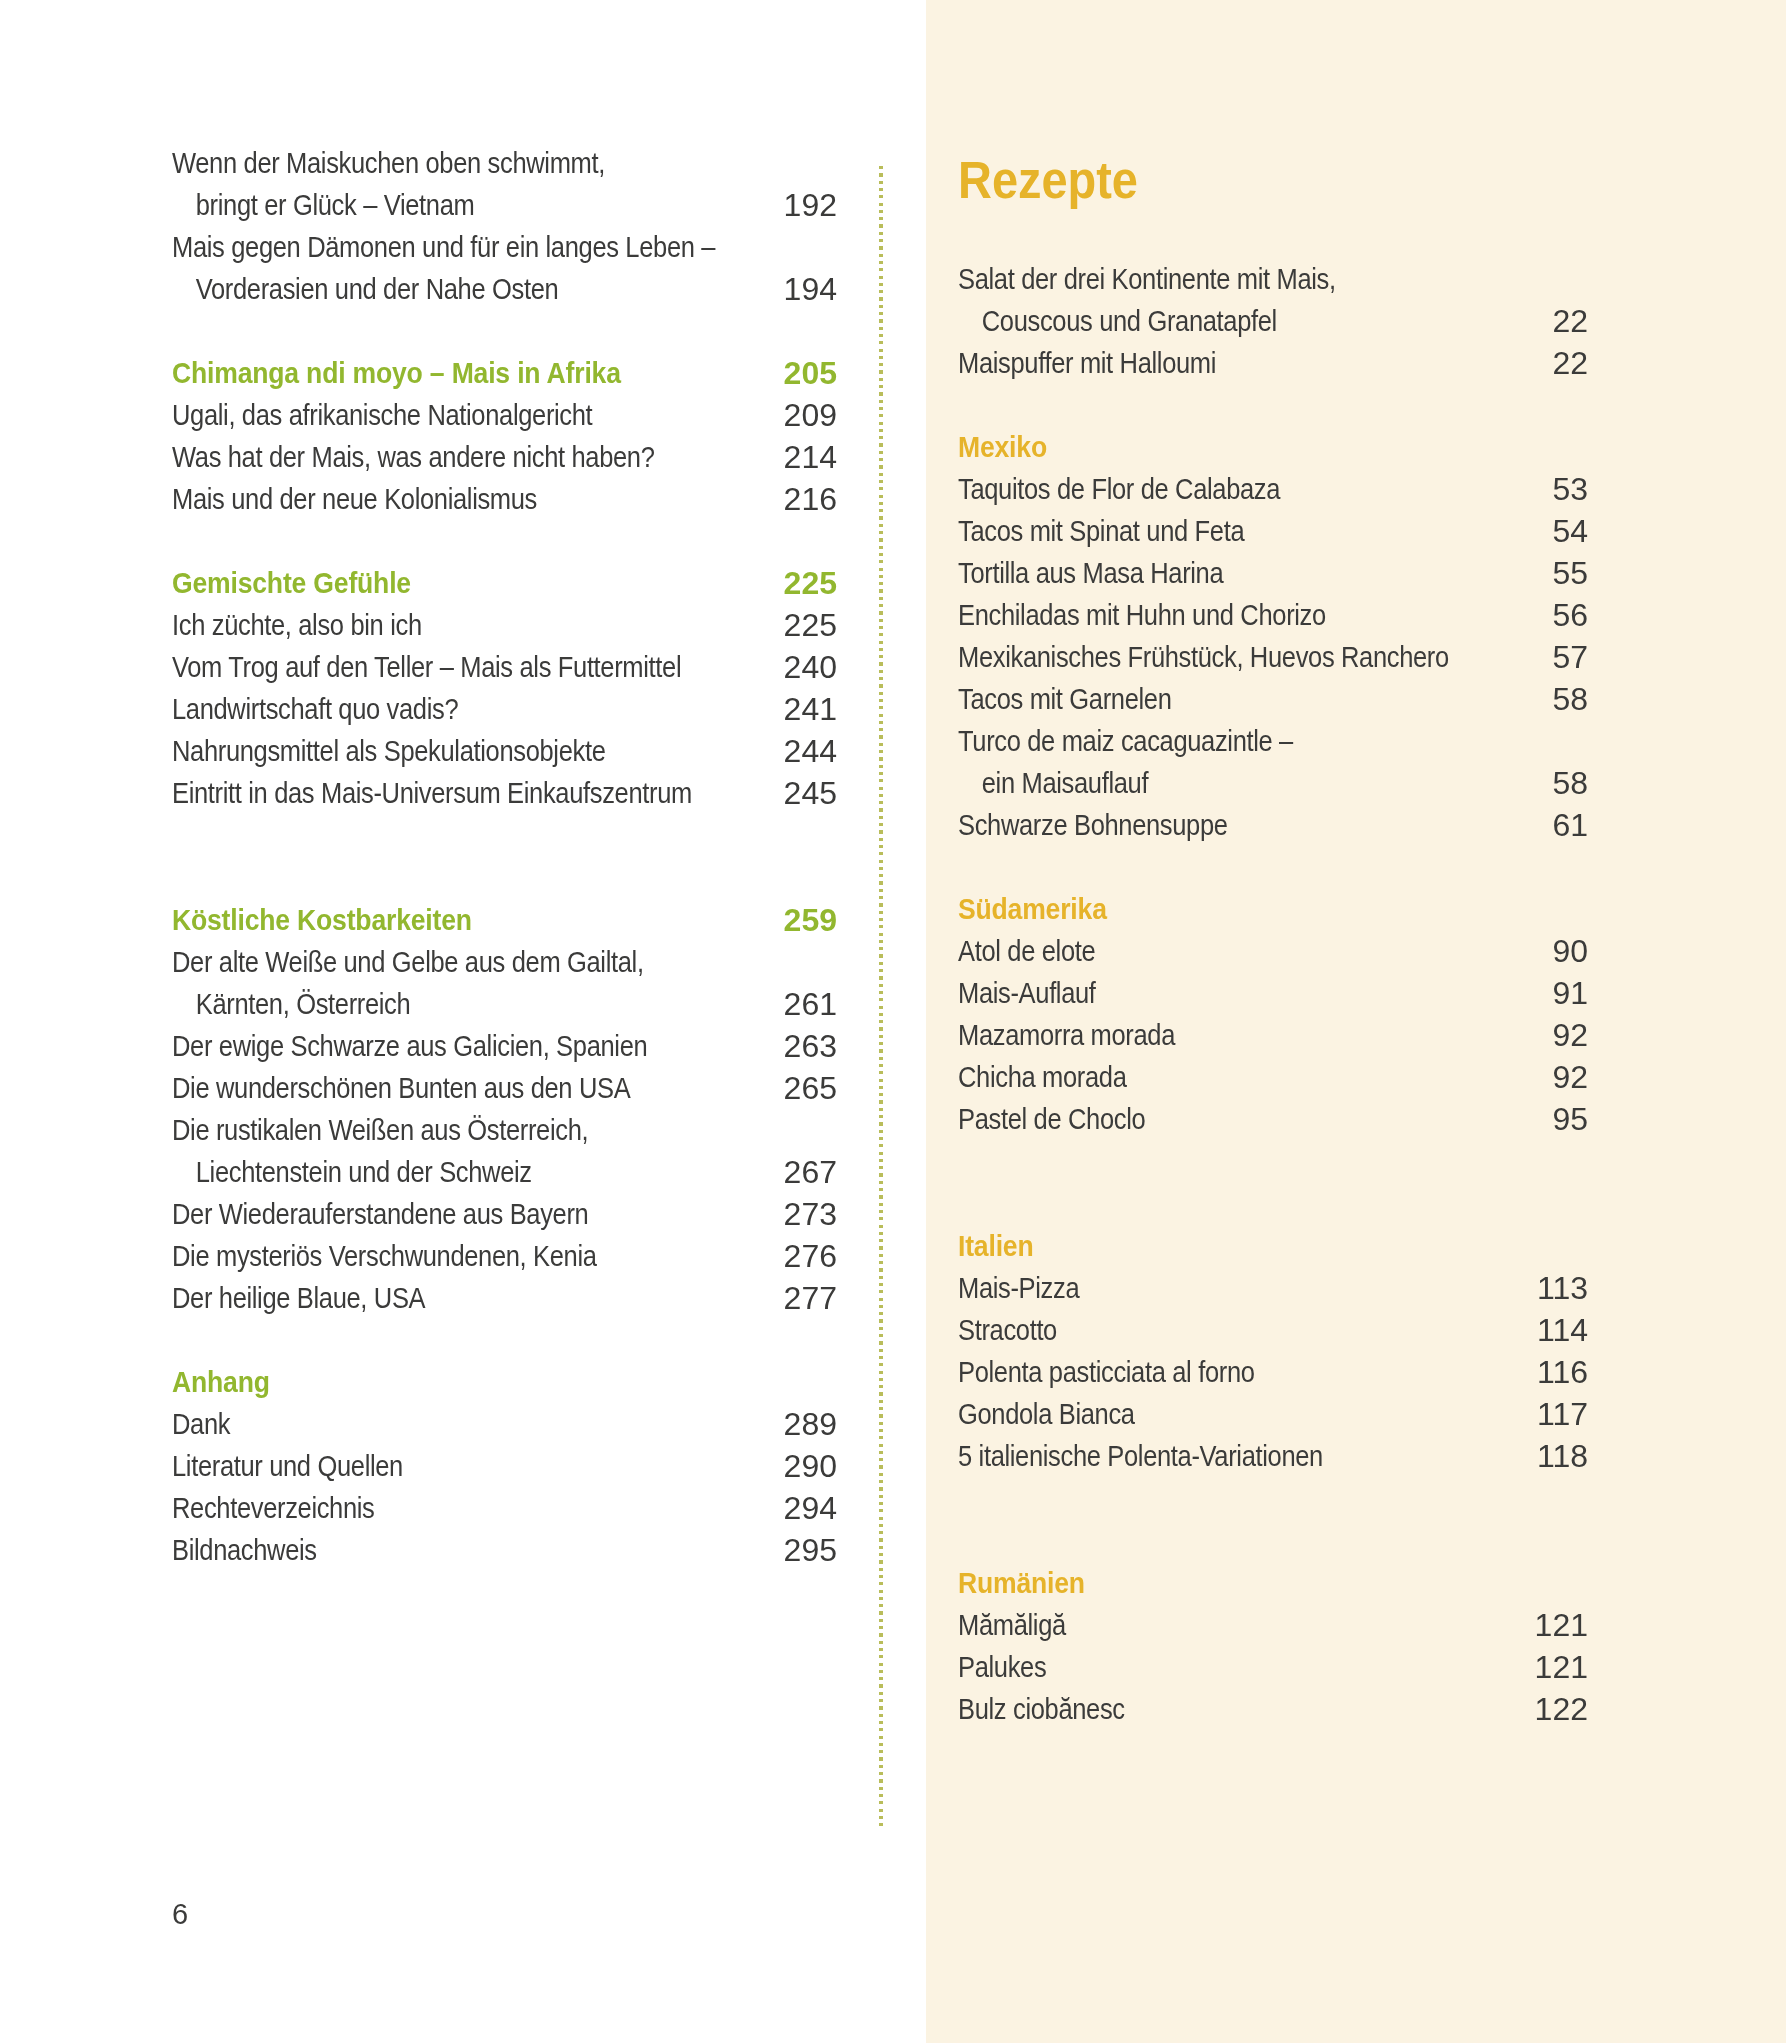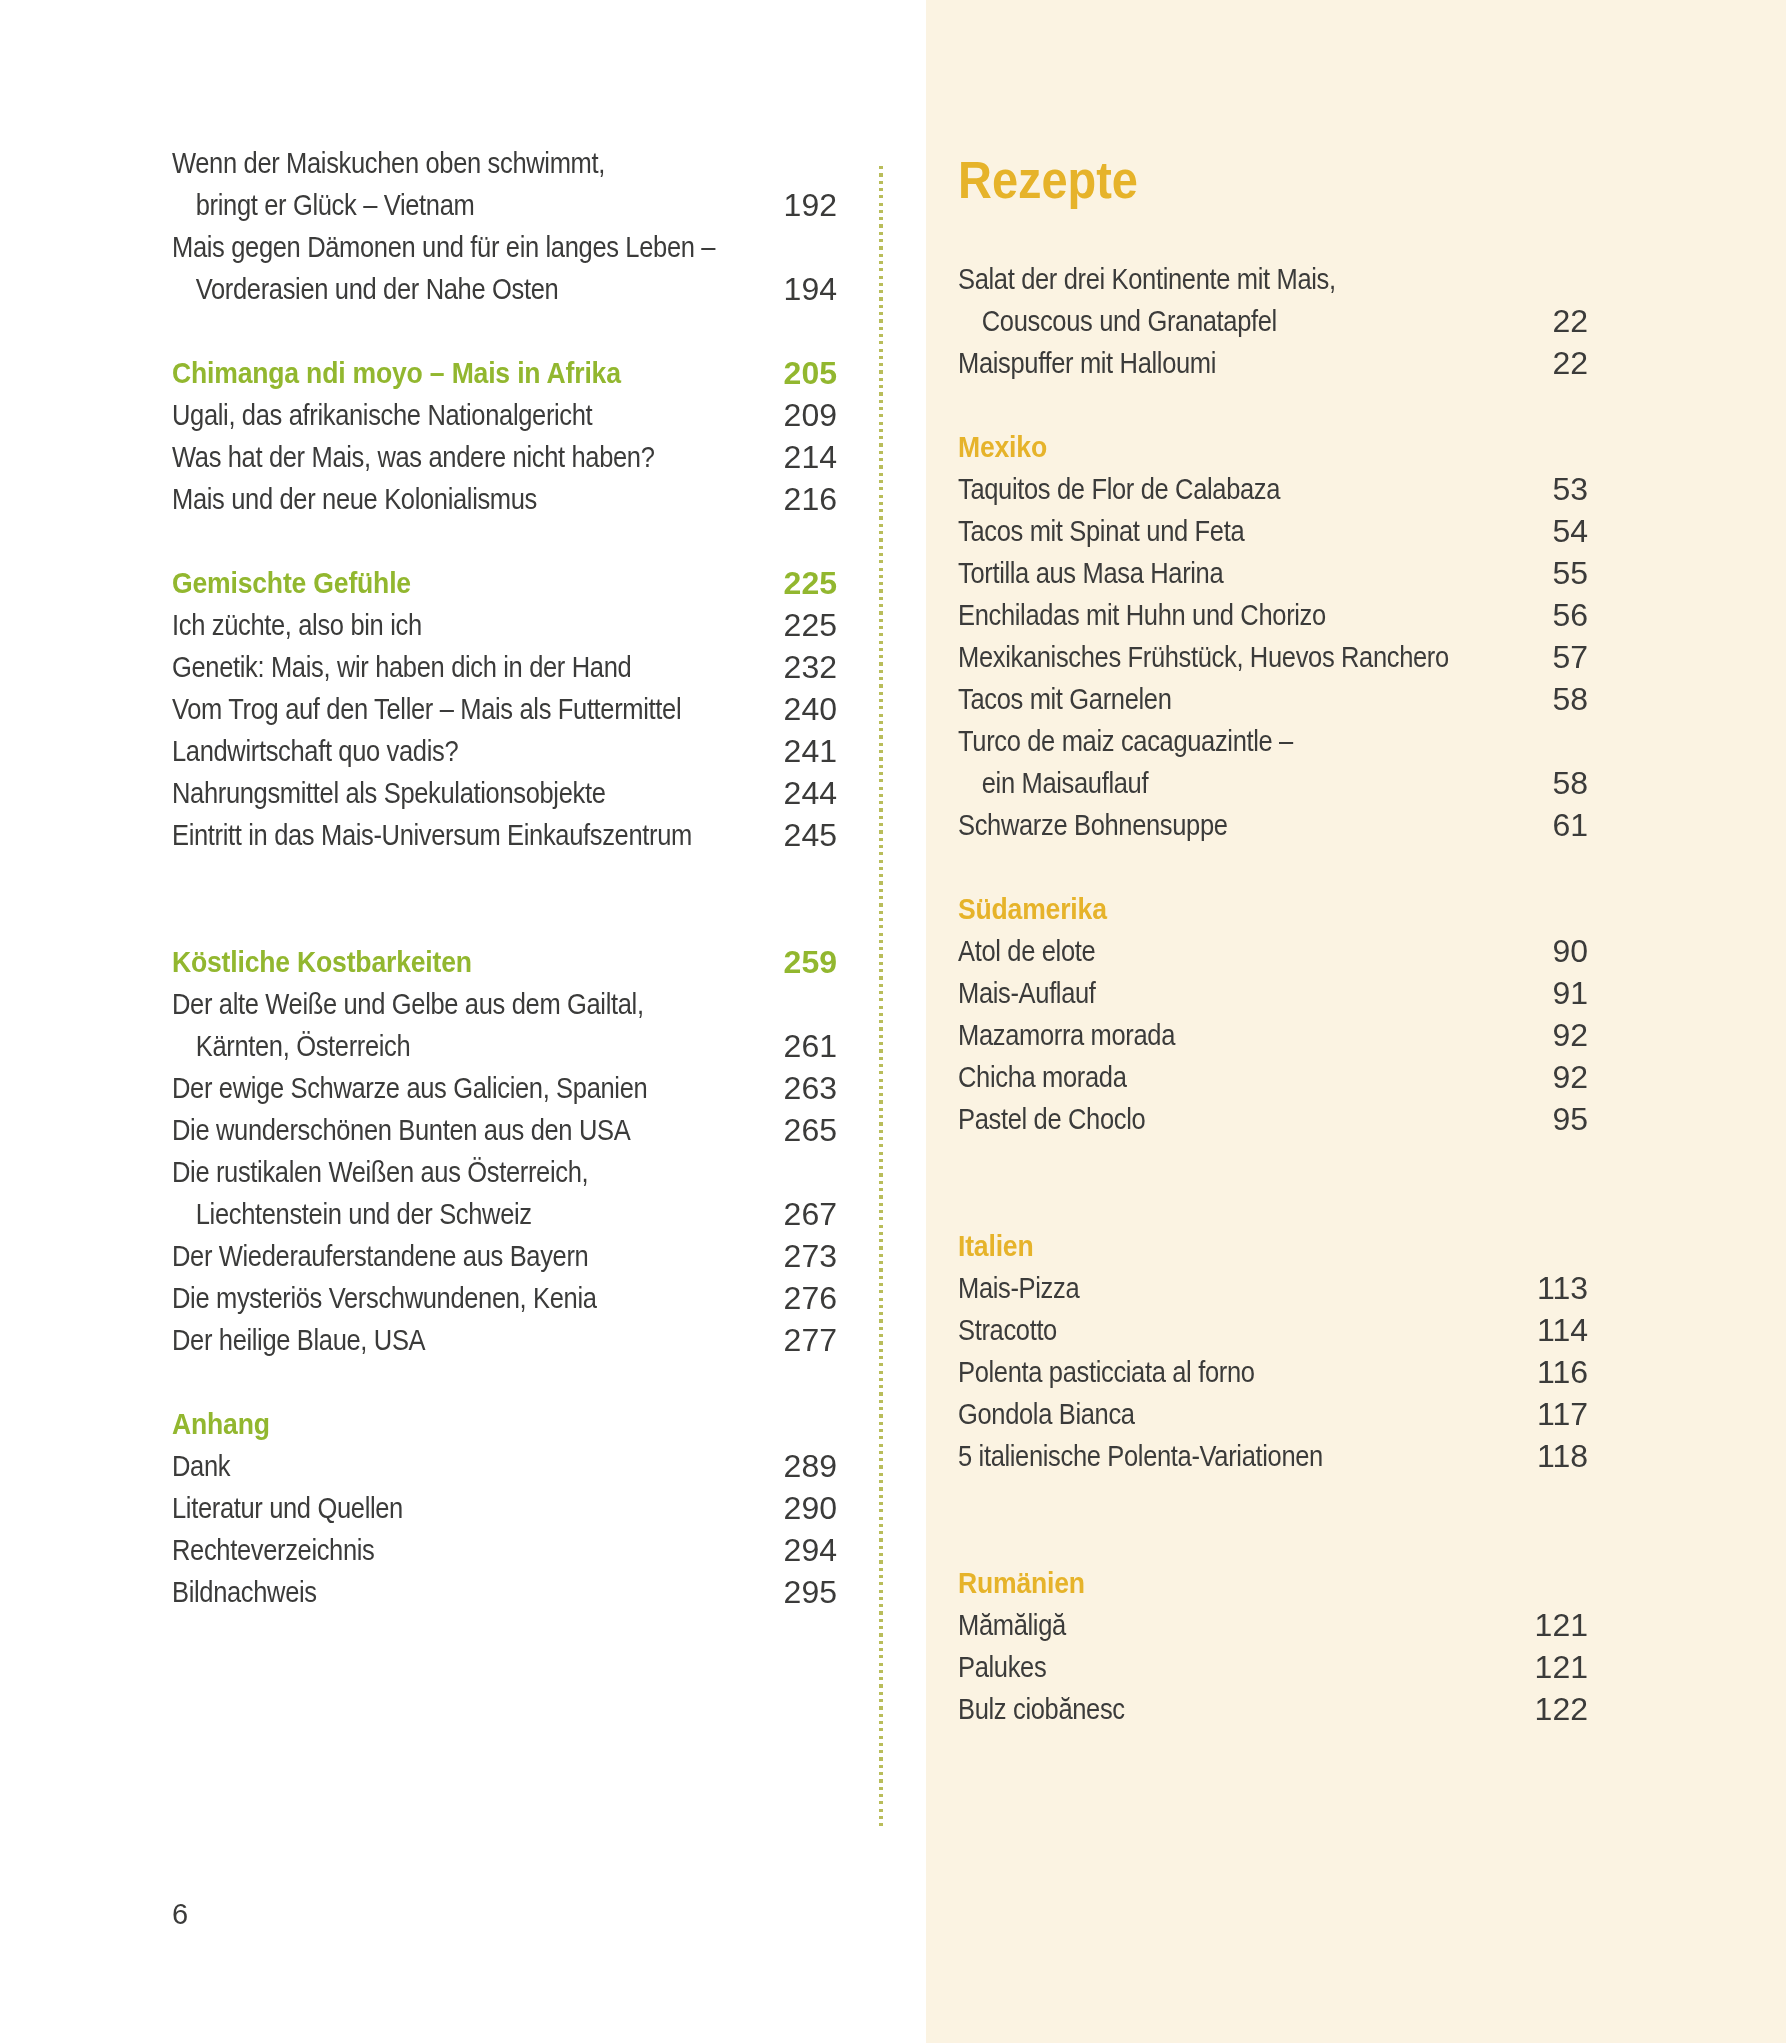--- a/index.html
+++ b/index.html
@@ -84,21 +84,20 @@
     </div>
     <div class="section">
       <div class="row heading"><span class="title">Chimanga ndi moyo – Mais in Afrika</span><span class="num">205</span></div>
       <div class="row"><span class="title">Ugali, das afrikanische Nationalgericht</span><span class="num">209</span></div>
       <div class="row"><span class="title">Was hat der Mais, was andere nicht haben?</span><span class="num">214</span></div>
       <div class="row"><span class="title">Mais und der neue Kolonialismus</span><span class="num">216</span></div>
     </div>
     <div class="section">
       <div class="row heading"><span class="title">Gemischte Gefühle</span><span class="num">225</span></div>
       <div class="row"><span class="title">Ich züchte, also bin ich</span><span class="num">225</span></div>
-      <div class="row"><span class="title">Genetik: Mais, wir haben dich in der Hand</span><span class="num">232</span></div>
       <div class="row"><span class="title">Vom Trog auf den Teller – Mais als Futtermittel</span><span class="num">240</span></div>
       <div class="row"><span class="title">Landwirtschaft quo vadis?</span><span class="num">241</span></div>
       <div class="row"><span class="title">Nahrungsmittel als Spekulationsobjekte</span><span class="num">244</span></div>
       <div class="row"><span class="title">Eintritt in das Mais-Universum Einkaufszentrum</span><span class="num">245</span></div>
     </div>
     <div class="section large">
       <div class="row heading"><span class="title">Köstliche Kostbarkeiten</span><span class="num">259</span></div>
       <div class="row"><span class="title">Der alte Weiße und Gelbe aus dem Gailtal,</span></div>
       <div class="row"><span class="title cont">Kärnten, Österreich</span><span class="num">261</span></div>
       <div class="row"><span class="title">Der ewige Schwarze aus Galicien, Spanien</span><span class="num">263</span></div>

